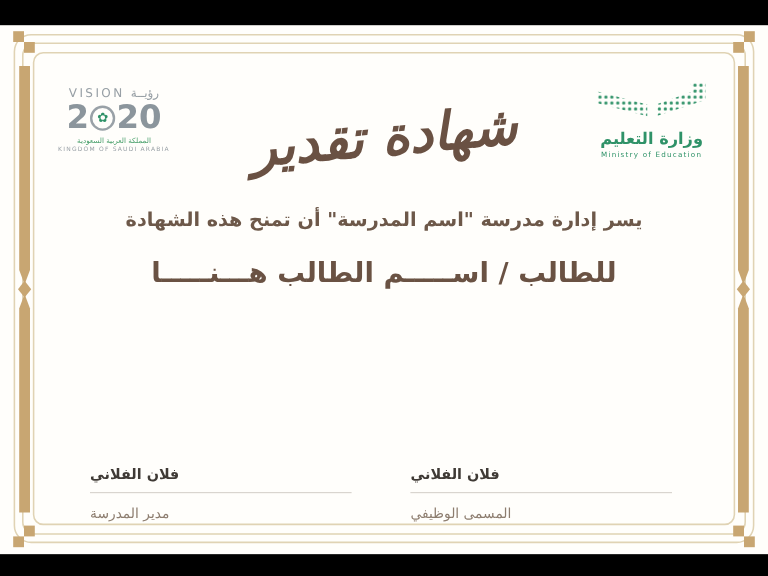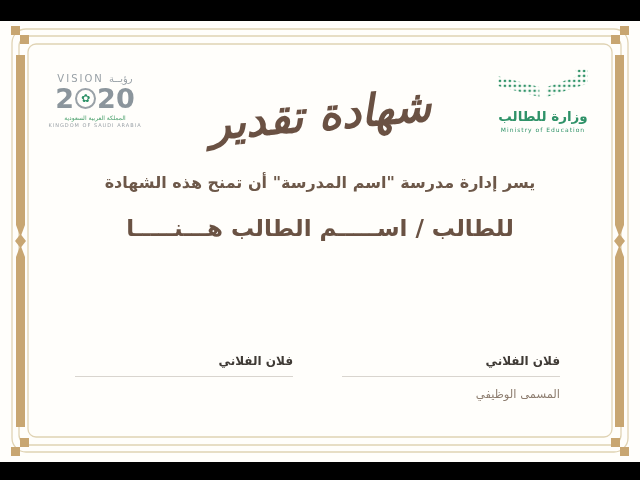--- a/index.html
+++ b/index.html
@@ -34,21 +34,21 @@
   .moe-ar { font-size:13.5px; font-weight:bold; color:#2f9268; margin-top:3px; }
   .moe-en { font-size:6px; color:#2f9268; letter-spacing:1px; margin-top:2px; }
 
   
   .body-line { position:absolute; left:60px; width:520px; text-align:center; direction:rtl; color:#6d5849; }
   .intro-line { top:152px; font-size:16px; font-weight:600; }
   .student-line { top:194px; font-size:23px; font-weight:bold; color:#6a5243; }
   .appreciation-line { top:246px; font-size:15.5px; color:#7b695c; }
 
   
-  .sig-block { position:absolute; width:218px; text-align:right; direction:rtl; }
+  .sig-block { position:absolute; width:218px; text-align:left; direction:rtl;margin-top:34px; }
   .sig-block.right { left:342px; top:333px; }
   .sig-block.left  { left:75px;  top:333px; }
   .sig-name { font-size:12px; font-weight:bold; color:#3f3a35; padding-bottom:8px; }
   .sig-line { border-top:1px solid #d9d5cf; width:100%; }
   .sig-title { font-size:11.5px; color:#8d7d6f; padding-top:10px; }
 </style>
 </head>
 <body>
 
 <div class="letterbox top"></div>
@@ -99,32 +99,33 @@
     <svg class="moe-wings" viewBox="0 0 100 40" aria-hidden="true">
       <defs>
         <pattern id="dots" width="5.5" height="5.5" patternUnits="userSpaceOnUse">
           <circle cx="2.2" cy="2.2" r="1.5" fill="#2f9268"></circle>
         </pattern>
       </defs>
       <polygon points="0,8 46,20 46,31 0,19" fill="url(#dots)"></polygon>
       <polygon points="54,20 100,4 100,16 54,31" fill="url(#dots)"></polygon>
       <polygon points="86,0 100,-2 100,6 88,8" fill="url(#dots)"></polygon>
     </svg>
-    <div class="moe-ar">وزارة للطالب</div>
+    <div class="moe-ar">وزارة التعليم</div>
     <div class="moe-en">Ministry of Education</div>
   </div>
 
   <div class="body-line intro-line">يسر إدارة مدرسة "اسم المدرسة" أن تمنح هذه الشهادة</div>
   <div class="body-line student-line">للطالب / اســـــم الطالب هـــنـــــا</div>
 
   <div class="sig-block right">
     <div class="sig-name">فلان الفلاني</div>
     <div class="sig-line"></div>
     <div class="sig-title">المسمى الوظيفي</div>
   </div>
   <div class="sig-block left">
     <div class="sig-name">فلان الفلاني</div>
     <div class="sig-line"></div>
+    <div class="sig-title">مدير المدرسة</div>
   </div>
 
 </div>
 
 <div class="letterbox bottom"></div>
 
 </body></html>

